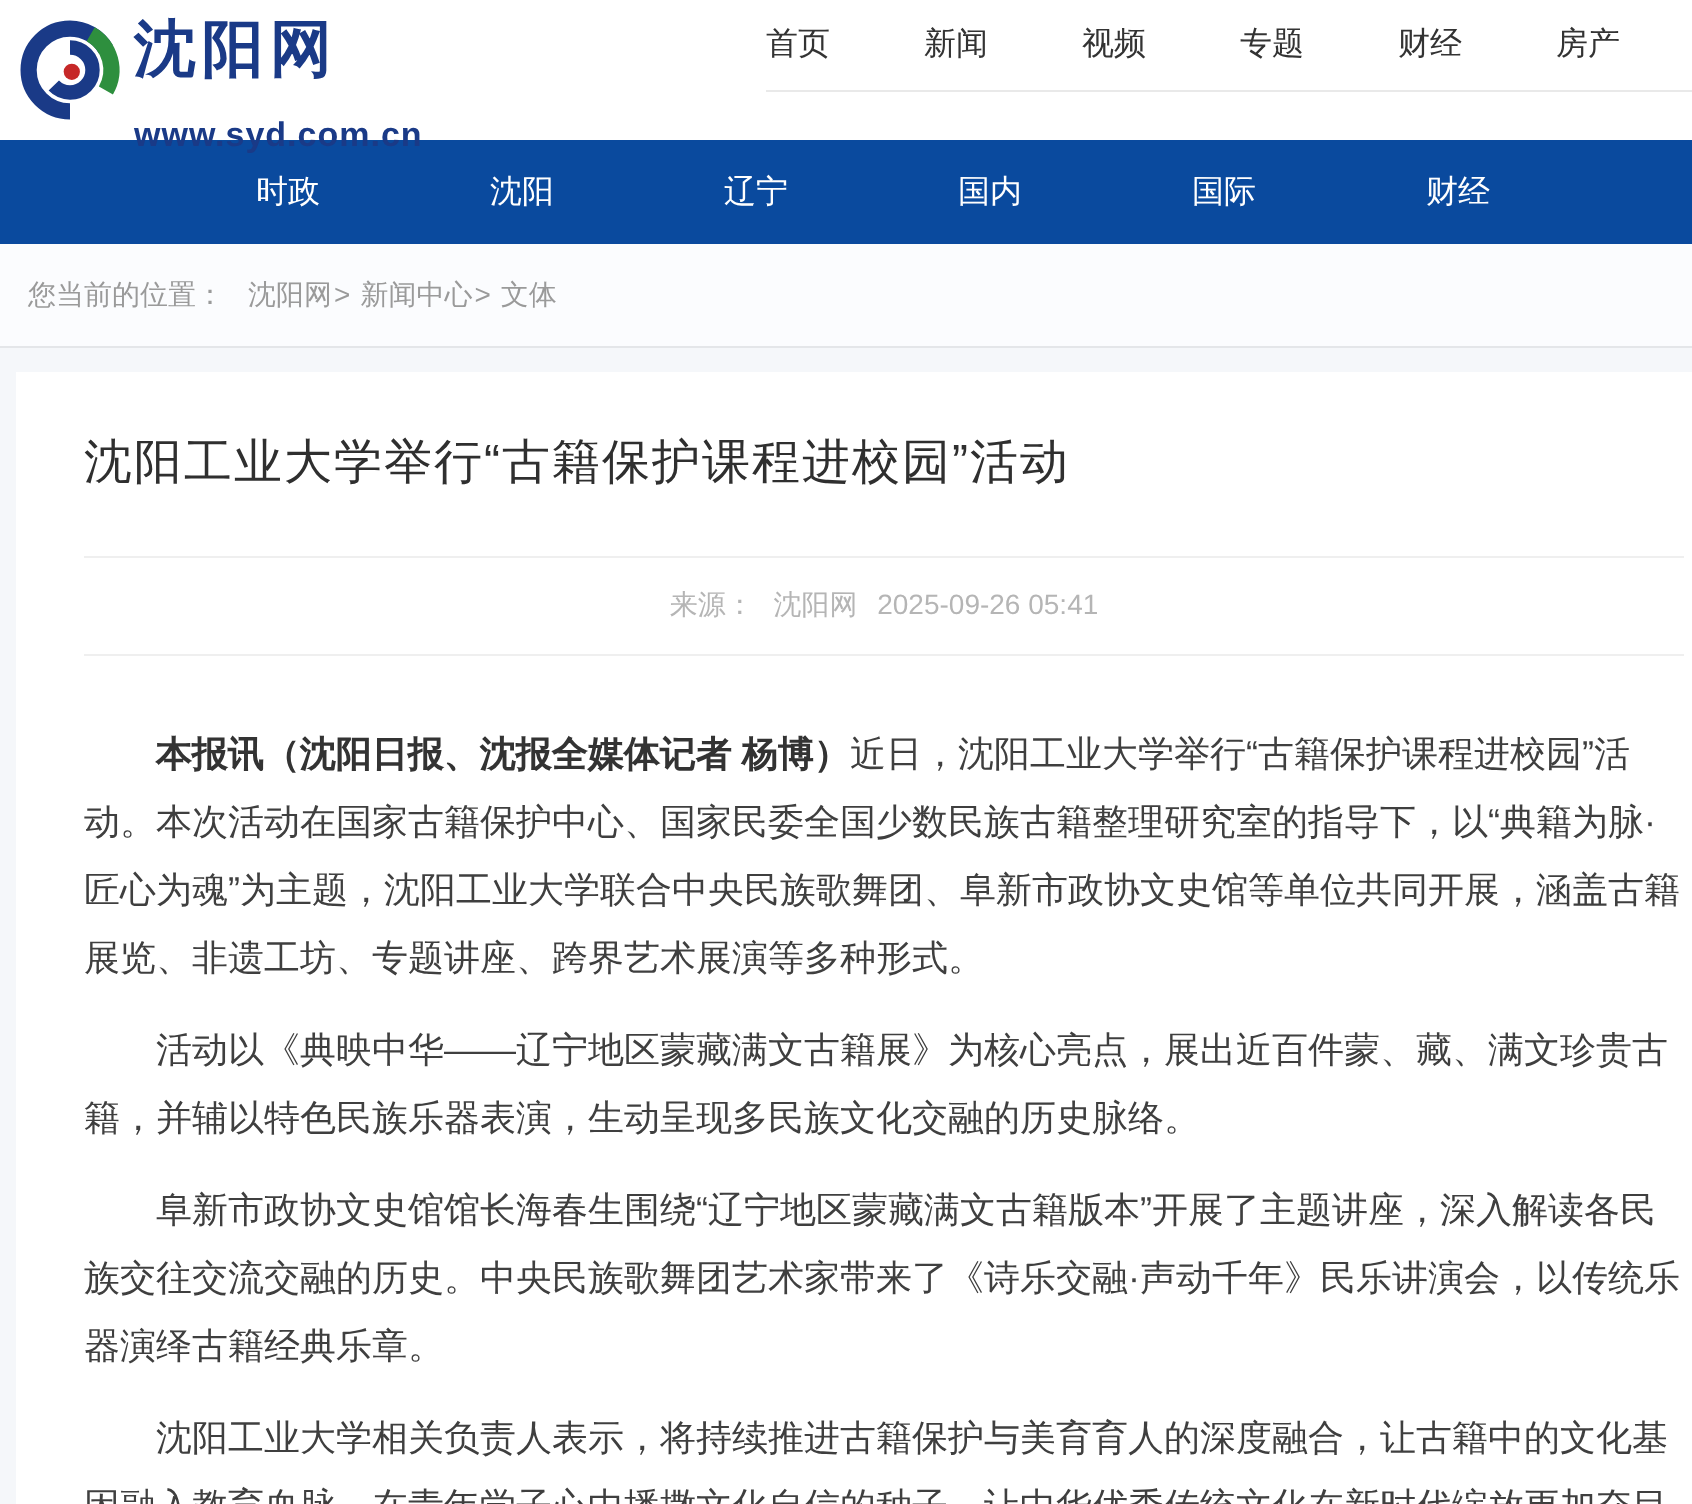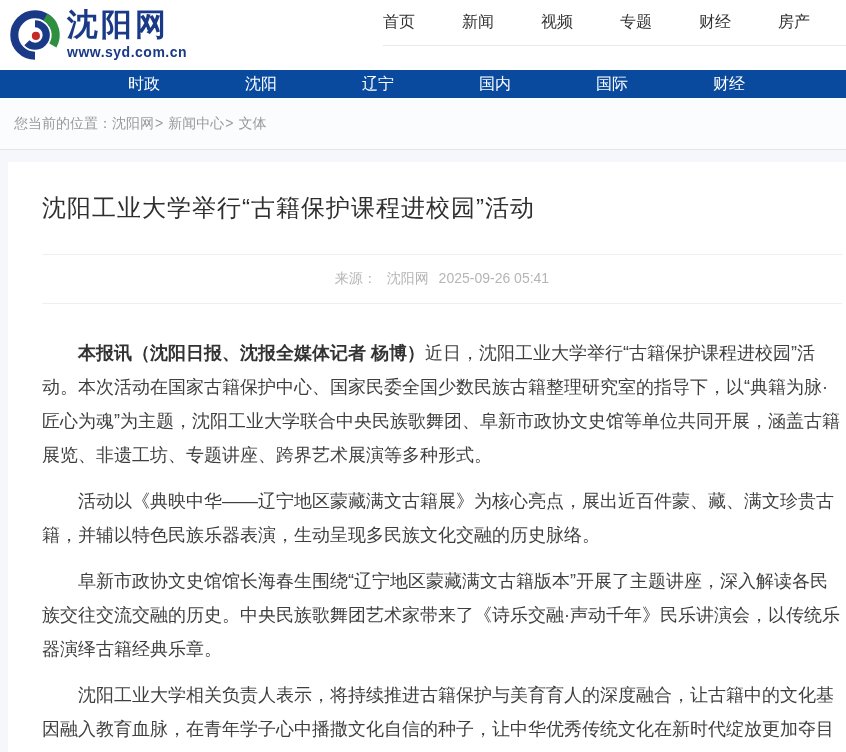--- a/index.html
+++ b/index.html
@@ -9,44 +9,44 @@
     background:#f5f7fa;
     font-family:"Liberation Sans","DejaVu Sans",sans-serif;
   }
 
   
   .site-header { position:relative; height:70px; background:#ffffff; }
   .logo { position:absolute; left:8px; top:8px; display:flex; align-items:flex-start; cursor:pointer; }
   .logo svg { width:54px; height:54px; display:block; }
   .logo-text-block { margin-left:5px; display:flex; flex-direction:column; }
   .logo-cn { font-size:31px; font-weight:bold; color:#1a3a87; letter-spacing:3px; line-height:34px; }
-  .logo-url { font-size:14px; font-weight:bold; color:#1a3a87; letter-spacing:.5px; margin-top:2px;text-align:center; }
+  .logo-url { font-size:17px; font-weight:bold; color:#1a3a87; letter-spacing:.5px; margin-top:16px;text-align:center; }
   .logo-suffix { font-size:20px; color:#1a3a87; margin-left:2px; padding-top:12px; }
 
   .top-nav {
     position:absolute; left:383px; right:0; top:0; height:46px;
     display:flex; align-items:center; gap:47px;
     border-bottom:1px solid #e9e9e9;
   }
   .top-nav a { font-size:16px; color:#333; text-decoration:none; white-space:nowrap; }
 
   
   .channel-nav {
-    height:28px; background:#0a4a9e;
+    height:52px; background:#0a4a9e;
     display:flex; align-items:center; padding-left:128px; gap:85px;
   }
   .channel-nav a { color:#ffffff; font-size:16px; text-decoration:none; white-space:nowrap; }
 
   
   .breadcrumb {
     height:52px; background:#fbfcfe; border-bottom:1px solid #e4e6e9;
     display:flex; align-items:center; padding-left:14px;
     font-size:14px; color:#9a9a9a;
   }
-  .breadcrumb .crumb-prefix { }
+  .breadcrumb .crumb-prefix { margin-right:12px; }
   .breadcrumb a { color:#9a9a9a; text-decoration:none; }
   .crumb-sep { margin:0 5px 0 1px; }
 
   
   .card {
     margin:12px 0 0 8px; background:#ffffff; min-height:572px;
     padding:30px 4px 40px 34px;
   }
   .article-title {
     margin:0 0 30px; font-size:24px; font-weight:normal; color:#2f2f2f;

